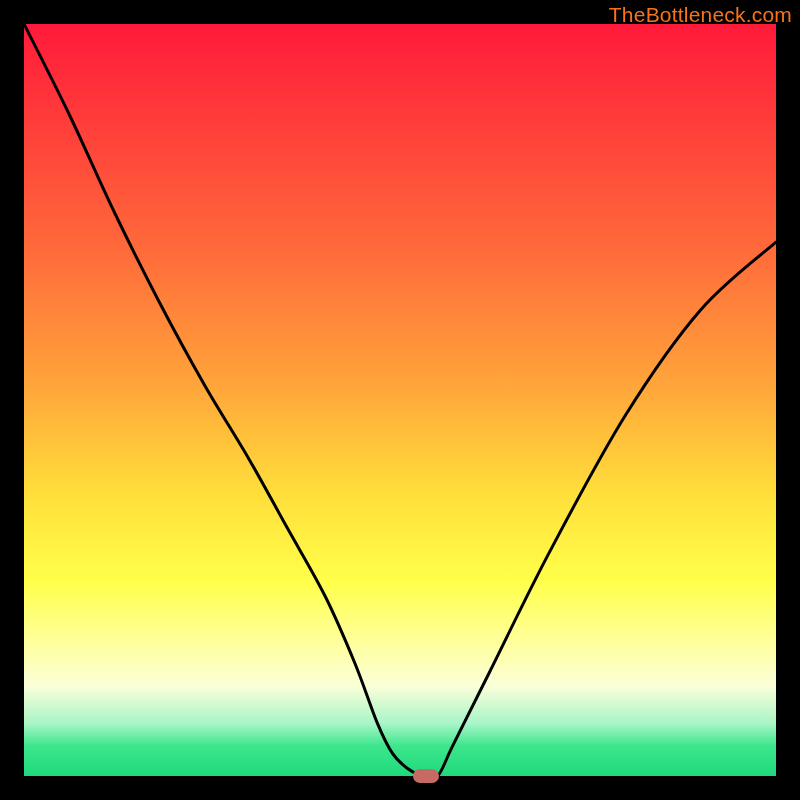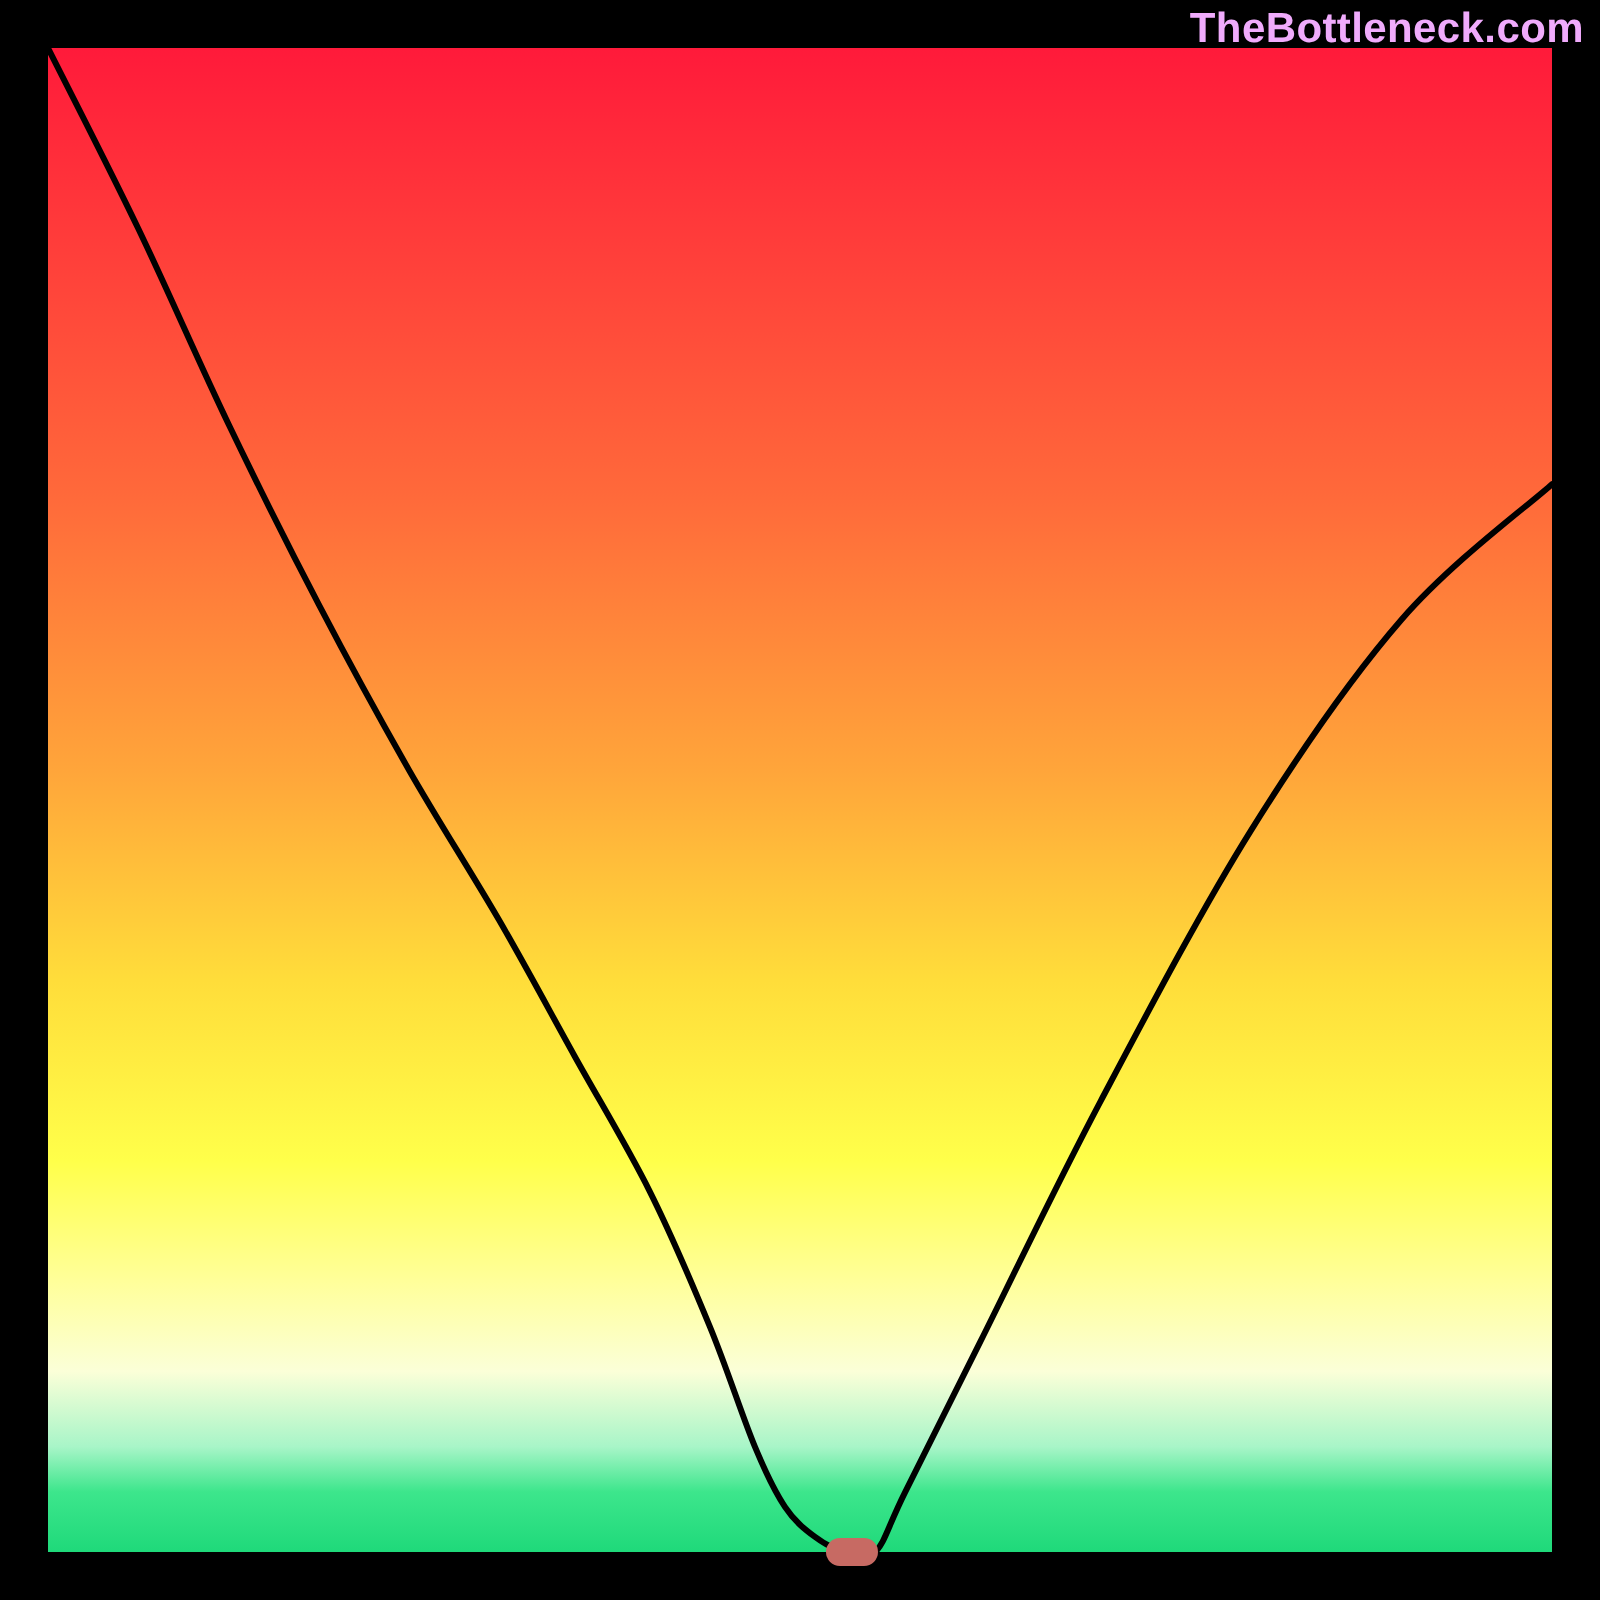--- a/index.html
+++ b/index.html
@@ -44,23 +44,23 @@
   width: 26px;
   height: 14px;
   border-radius: 7px;
   background: #c76a63;
   transform: translate(-50%, -50%);
 }
 .watermark {
   position: absolute;
   top: 3px;
   right: 8px;
-  color: #f0abfc;
+  color: #f97316;
   font-size: 21px;
-  font-weight: 700;
+  font-weight: 400;
   letter-spacing: 0.2px;
 }
 </style>
 </head>
 <body>
 
 <div class="watermark">TheBottleneck.com</div>
 
 <div class="plot-area">
   <svg class="curve-svg" viewBox="0 0 752 752" preserveAspectRatio="none">

